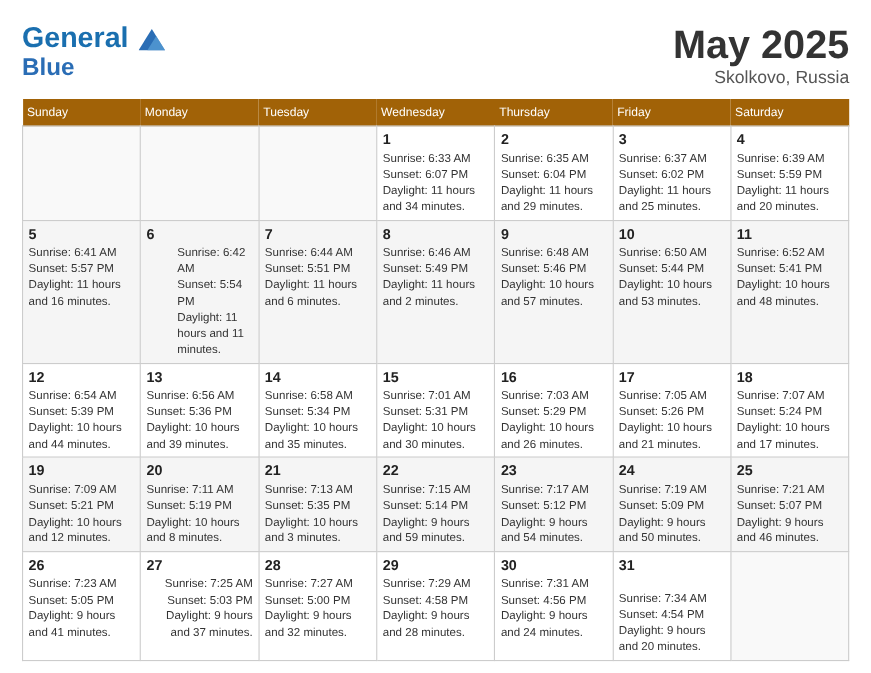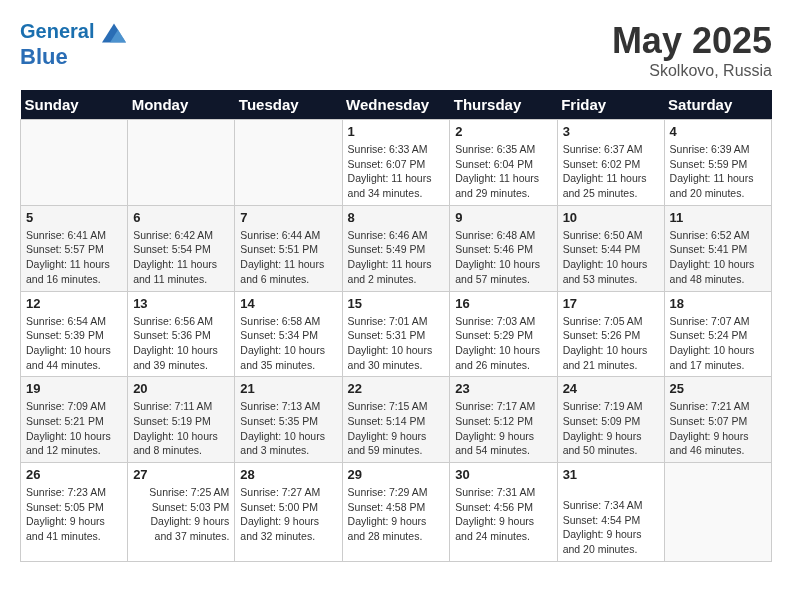--- a/index.html
+++ b/index.html
@@ -14,21 +14,21 @@
       display: flex;
       align-items: flex-start;
       justify-content: space-between;
       margin-bottom: 10px;
     }
     .logo {
       display: flex;
       align-items: center;
     }
     .logo-text {
-      font-size: 20px;
+      font-size: 26px;
       font-weight: bold;
       color: #333;
       line-height: 1.1;
     }
     .logo-text span {
       color: #1a6faf;
     }
     .logo-icon {
       width: 24px;
       height: 24px;
@@ -45,26 +45,26 @@
     .subtitle {
       font-size: 16px;
       color: #555;
     }
     table {
       width: 100%;
       border-collapse: collapse;
       font-size: 11px;
     }
     thead tr th {
-      background-color: #0f172a;
+      background-color: #a16207;
       color: #fff;
       padding: 6px 4px;
       text-align: left;
-      font-size: 15px;
-      font-weight: bold;
+      font-size: 11px;
+      font-weight: normal;
     }
     tbody tr td {
       border: 1px solid #ccc;
       vertical-align: top;
       padding: 4px 5px;
       width: 108px;
       min-height: 80px;
       background: #fff;
     }
     tbody tr:nth-child(even) td {
@@ -153,21 +153,21 @@
       </tr>
       <tr>
         <td>
           <div class="day-number">5</div>
           <div class="day-info" style="white-space: pre-line;">Sunrise: 6:41 AM
 Sunset: 5:57 PM
 Daylight: 11 hours and 16 minutes.</div>
         </td>
         <td>
           <div class="day-number">6</div>
-          <div class="day-info" style="white-space: pre-line;">Sunrise: 6:42 AM
+          <div class="day-info" style="white-space: pre-line; margin-left: 28px;">Sunrise: 6:42 AM
 Sunset: 5:54 PM
 Daylight: 11 hours and 11 minutes.</div>
         </td>
         <td>
           <div class="day-number">7</div>
           <div class="day-info" style="white-space: pre-line;">Sunrise: 6:44 AM
 Sunset: 5:51 PM
 Daylight: 11 hours and 6 minutes.</div>
         </td>
         <td>

